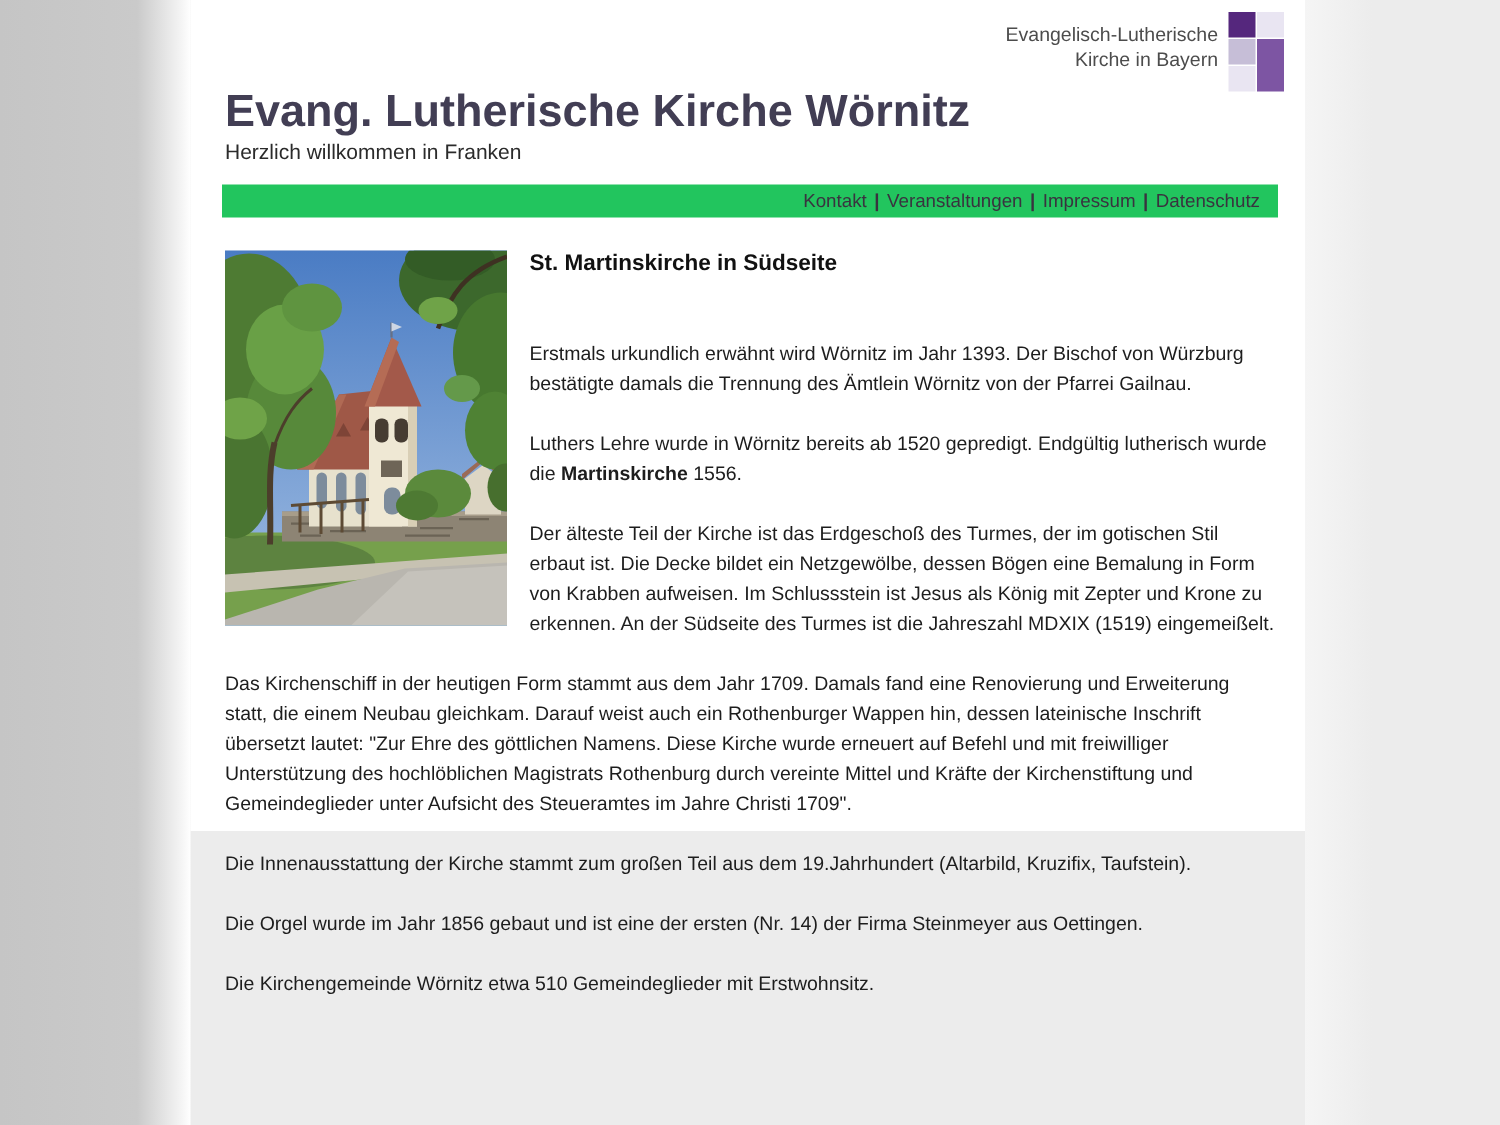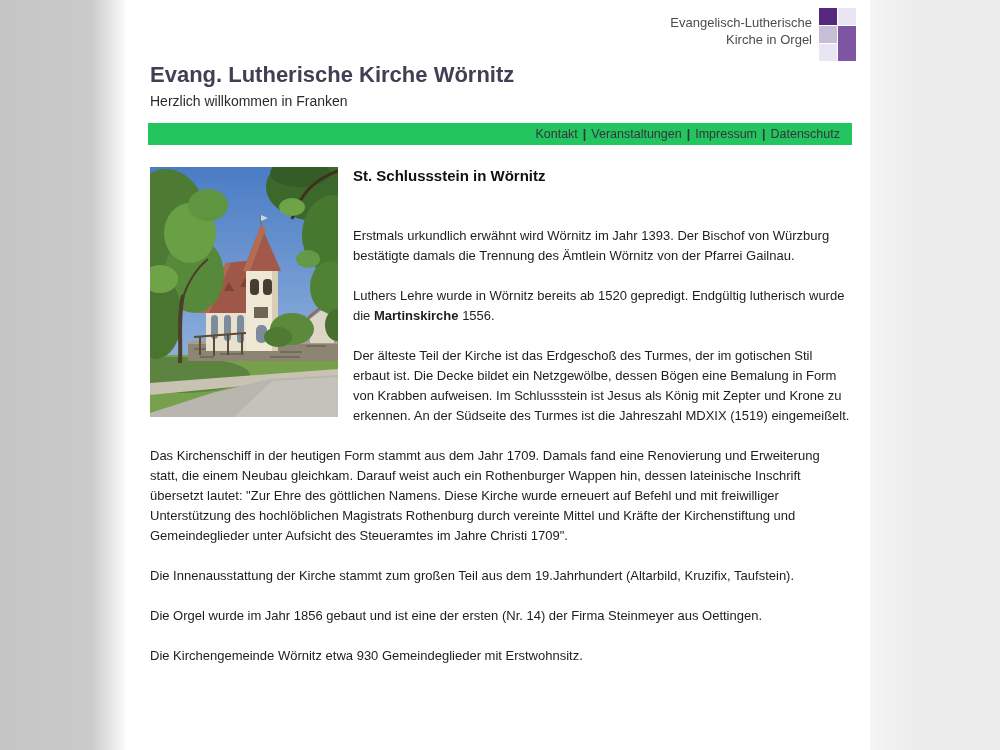--- a/index.html
+++ b/index.html
@@ -11,42 +11,42 @@
   }
   .left-band{
     position:absolute;left:0;top:0;width:127px;height:750px;
     background:linear-gradient(90deg,#c5c5c5 0%,#cacaca 72%,#f6f6f6 96%,#ffffff 100%);
   }
   .right-band{
     position:absolute;left:870px;top:0;width:45px;height:750px;
     background:linear-gradient(90deg,#f5f5f5 0%,#ececec 100%);
   }
   .content{
-    position:absolute;left:127px;top:0;width:743px;height:750px;
+    position:absolute;left:127px;top:0;width:743px;height:554px;
     background:#ffffff;
   }
   
   .brand{position:absolute;top:8px;right:14px;display:flex;align-items:flex-start;}
   .brand-text{
     text-align:right;font-size:13px;line-height:17px;color:#4c4c4c;
     padding-top:6px;margin-right:7px;
   }
   .brand-logo{
     display:grid;grid-template-columns:18px 18px;grid-template-rows:17px 17px 17px;
     gap:1px;width:37px;height:53px;
   }
   .lc1{background:#55277d;grid-column:1;grid-row:1;}
   .lc2{background:#e9e5f2;grid-column:2;grid-row:1;}
   .lc3{background:#c6bed7;grid-column:1;grid-row:2;}
   .lc4{background:#7d55a3;grid-column:2;grid-row:2/4;}
   .lc5{background:#e9e5f2;grid-column:1;grid-row:3;}
   
   h1{
     margin:0;padding:60px 22px 0 23px;
-    font-size:22px;line-height:30px;font-weight:bold;color:#423e54;
+    font-size:30px;line-height:30px;font-weight:bold;color:#423e54;
   }
   .subtitle{padding:3px 23px 0;font-size:14px;color:#2b2b2b;}
   
   nav{
     margin:14px 18px 0 21px;height:22px;line-height:22px;
     background:#22c55e;text-align:right;padding:0 9px;
     font-size:12.5px;
   }
   nav a{color:#39333f;text-decoration:none;margin:0 3px;}
   nav .sep{color:#39333f;font-weight:bold;margin:0 2px;}
@@ -66,21 +66,21 @@
 <body>
 
 <div class="left-band"></div>
 <div class="right-band"></div>
 
 <div class="content">
 
   <div class="brand">
     <div class="brand-text">
       <div>Evangelisch-Lutherische</div>
-      <div>Kirche in Orgel</div>
+      <div>Kirche in Bayern</div>
     </div>
     <div class="brand-logo">
       <div class="lc1"></div>
       <div class="lc2"></div>
       <div class="lc3"></div>
       <div class="lc4"></div>
       <div class="lc5"></div>
     </div>
   </div>
 
@@ -158,31 +158,31 @@
         <ellipse cx="150" cy="6" rx="30" ry="14" fill="#335c26"></ellipse>
         <ellipse cx="184" cy="68" rx="32" ry="40" fill="#47782f"></ellipse>
         <ellipse cx="180" cy="120" rx="20" ry="26" fill="#4f8234"></ellipse>
         <ellipse cx="187" cy="158" rx="12" ry="16" fill="#476f2e"></ellipse>
         <path d="M188 4 C 160 14, 150 30, 142 52" stroke="#3e3122" stroke-width="3" fill="none"></path>
         <ellipse cx="142" cy="40" rx="13" ry="9" fill="#6fa348"></ellipse>
         <ellipse cx="158" cy="92" rx="12" ry="9" fill="#64994a"></ellipse>
       </svg>
     </div>
 
-    <h2>St. Schlussstein in Wörnitz</h2>
+    <h2>St. Martinskirche in Südseite</h2>
 
     <p>Erstmals urkundlich erwähnt wird Wörnitz im Jahr 1393. Der Bischof von Würzburg bestätigte damals die Trennung des Ämtlein Wörnitz von der Pfarrei Gailnau.</p>
 
     <p><span>Luthers Lehre wurde in Wörnitz bereits ab 1520 gepredigt. Endgültig lutherisch wurde die </span><strong>Martinskirche</strong><span> 1556.</span></p>
 
     <p>Der älteste Teil der Kirche ist das Erdgeschoß des Turmes, der im gotischen Stil erbaut ist. Die Decke bildet ein Netzgewölbe, dessen Bögen eine Bemalung in Form von Krabben aufweisen. Im Schlussstein ist Jesus als König mit Zepter und Krone zu erkennen. An der Südseite des Turmes ist die Jahreszahl MDXIX (1519) eingemeißelt.</p>
 
     <p>Das Kirchenschiff in der heutigen Form stammt aus dem Jahr 1709. Damals fand eine Renovierung und Erweiterung statt, die einem Neubau gleichkam. Darauf weist auch ein Rothenburger Wappen hin, dessen lateinische Inschrift übersetzt lautet: "Zur Ehre des göttlichen Namens. Diese Kirche wurde erneuert auf Befehl und mit freiwilliger Unterstützung des hochlöblichen Magistrats Rothenburg durch vereinte Mittel und Kräfte der Kirchenstiftung und Gemeindeglieder unter Aufsicht des Steueramtes im Jahre Christi 1709".</p>
 
     <p>Die Innenausstattung der Kirche stammt zum großen Teil aus dem 19.Jahrhundert (Altarbild, Kruzifix, Taufstein).</p>
 
     <p>Die Orgel wurde im Jahr 1856 gebaut und ist eine der ersten (Nr. 14) der Firma Steinmeyer aus Oettingen.</p>
 
 
-    <p>Die Kirchengemeinde Wörnitz etwa 930 Gemeindeglieder mit Erstwohnsitz.</p>
+    <p>Die Kirchengemeinde Wörnitz etwa 510 Gemeindeglieder mit Erstwohnsitz.</p>
 
   </main>
 </div>
 
 </body></html>

